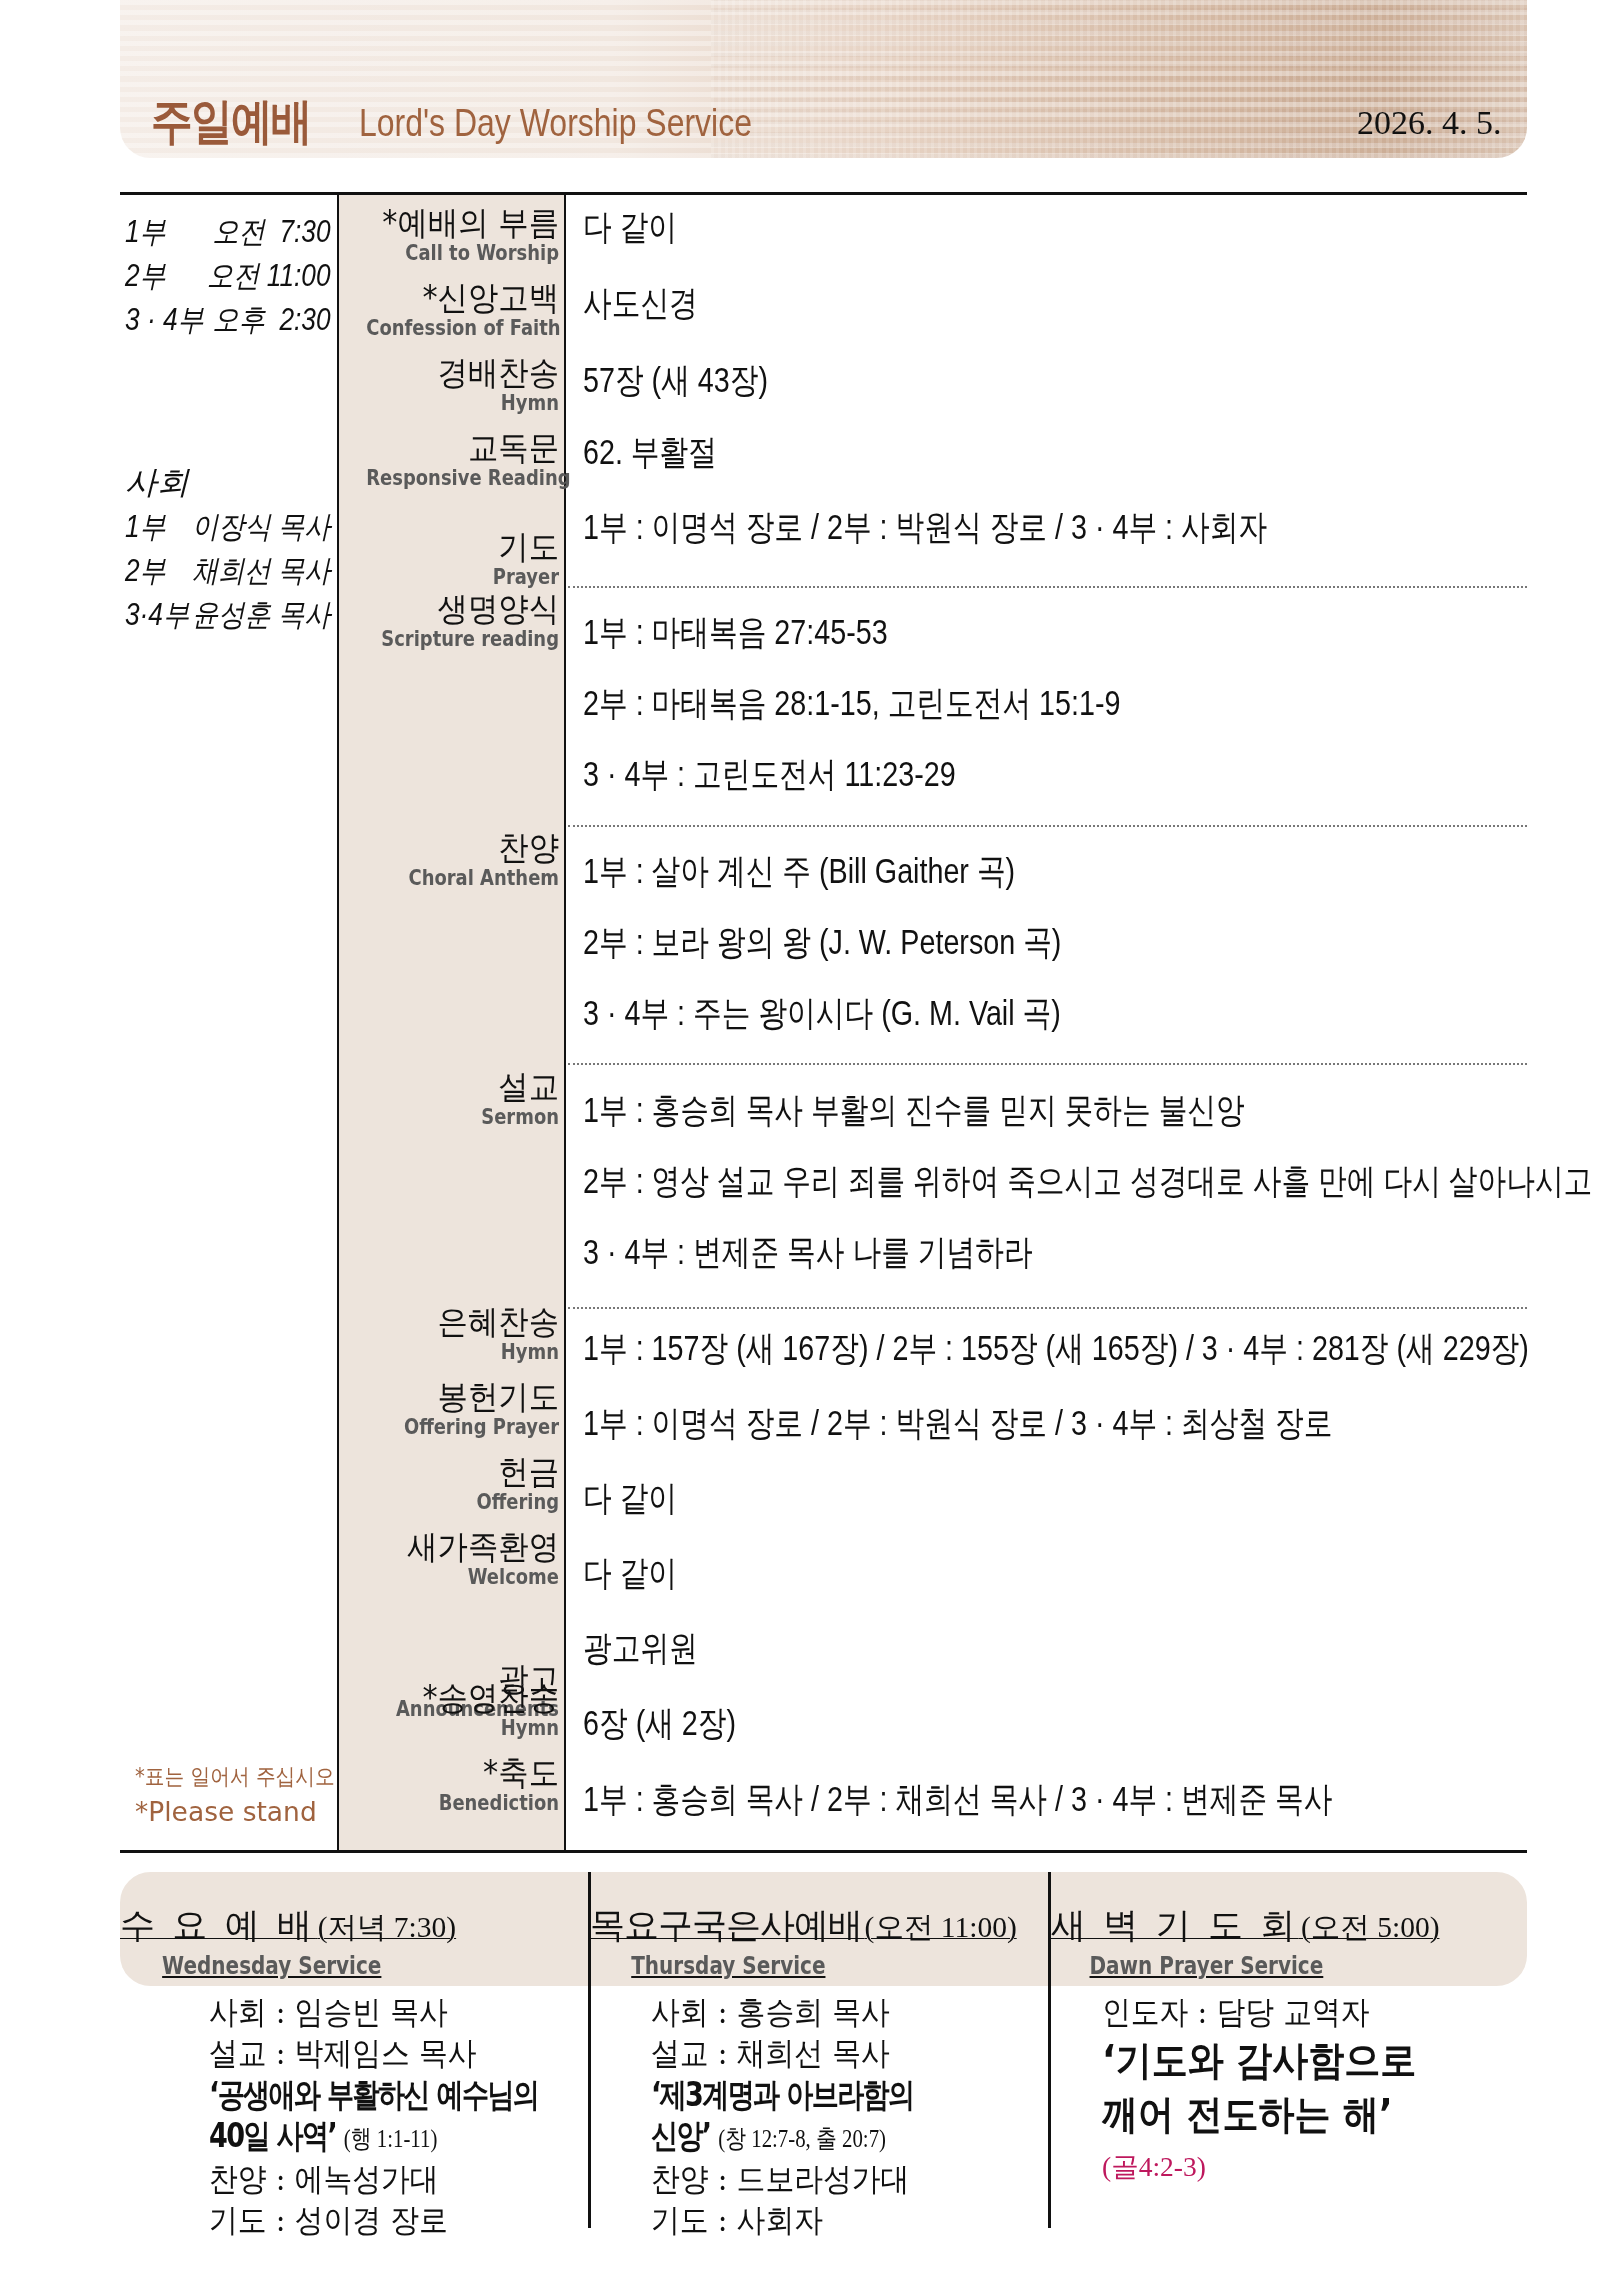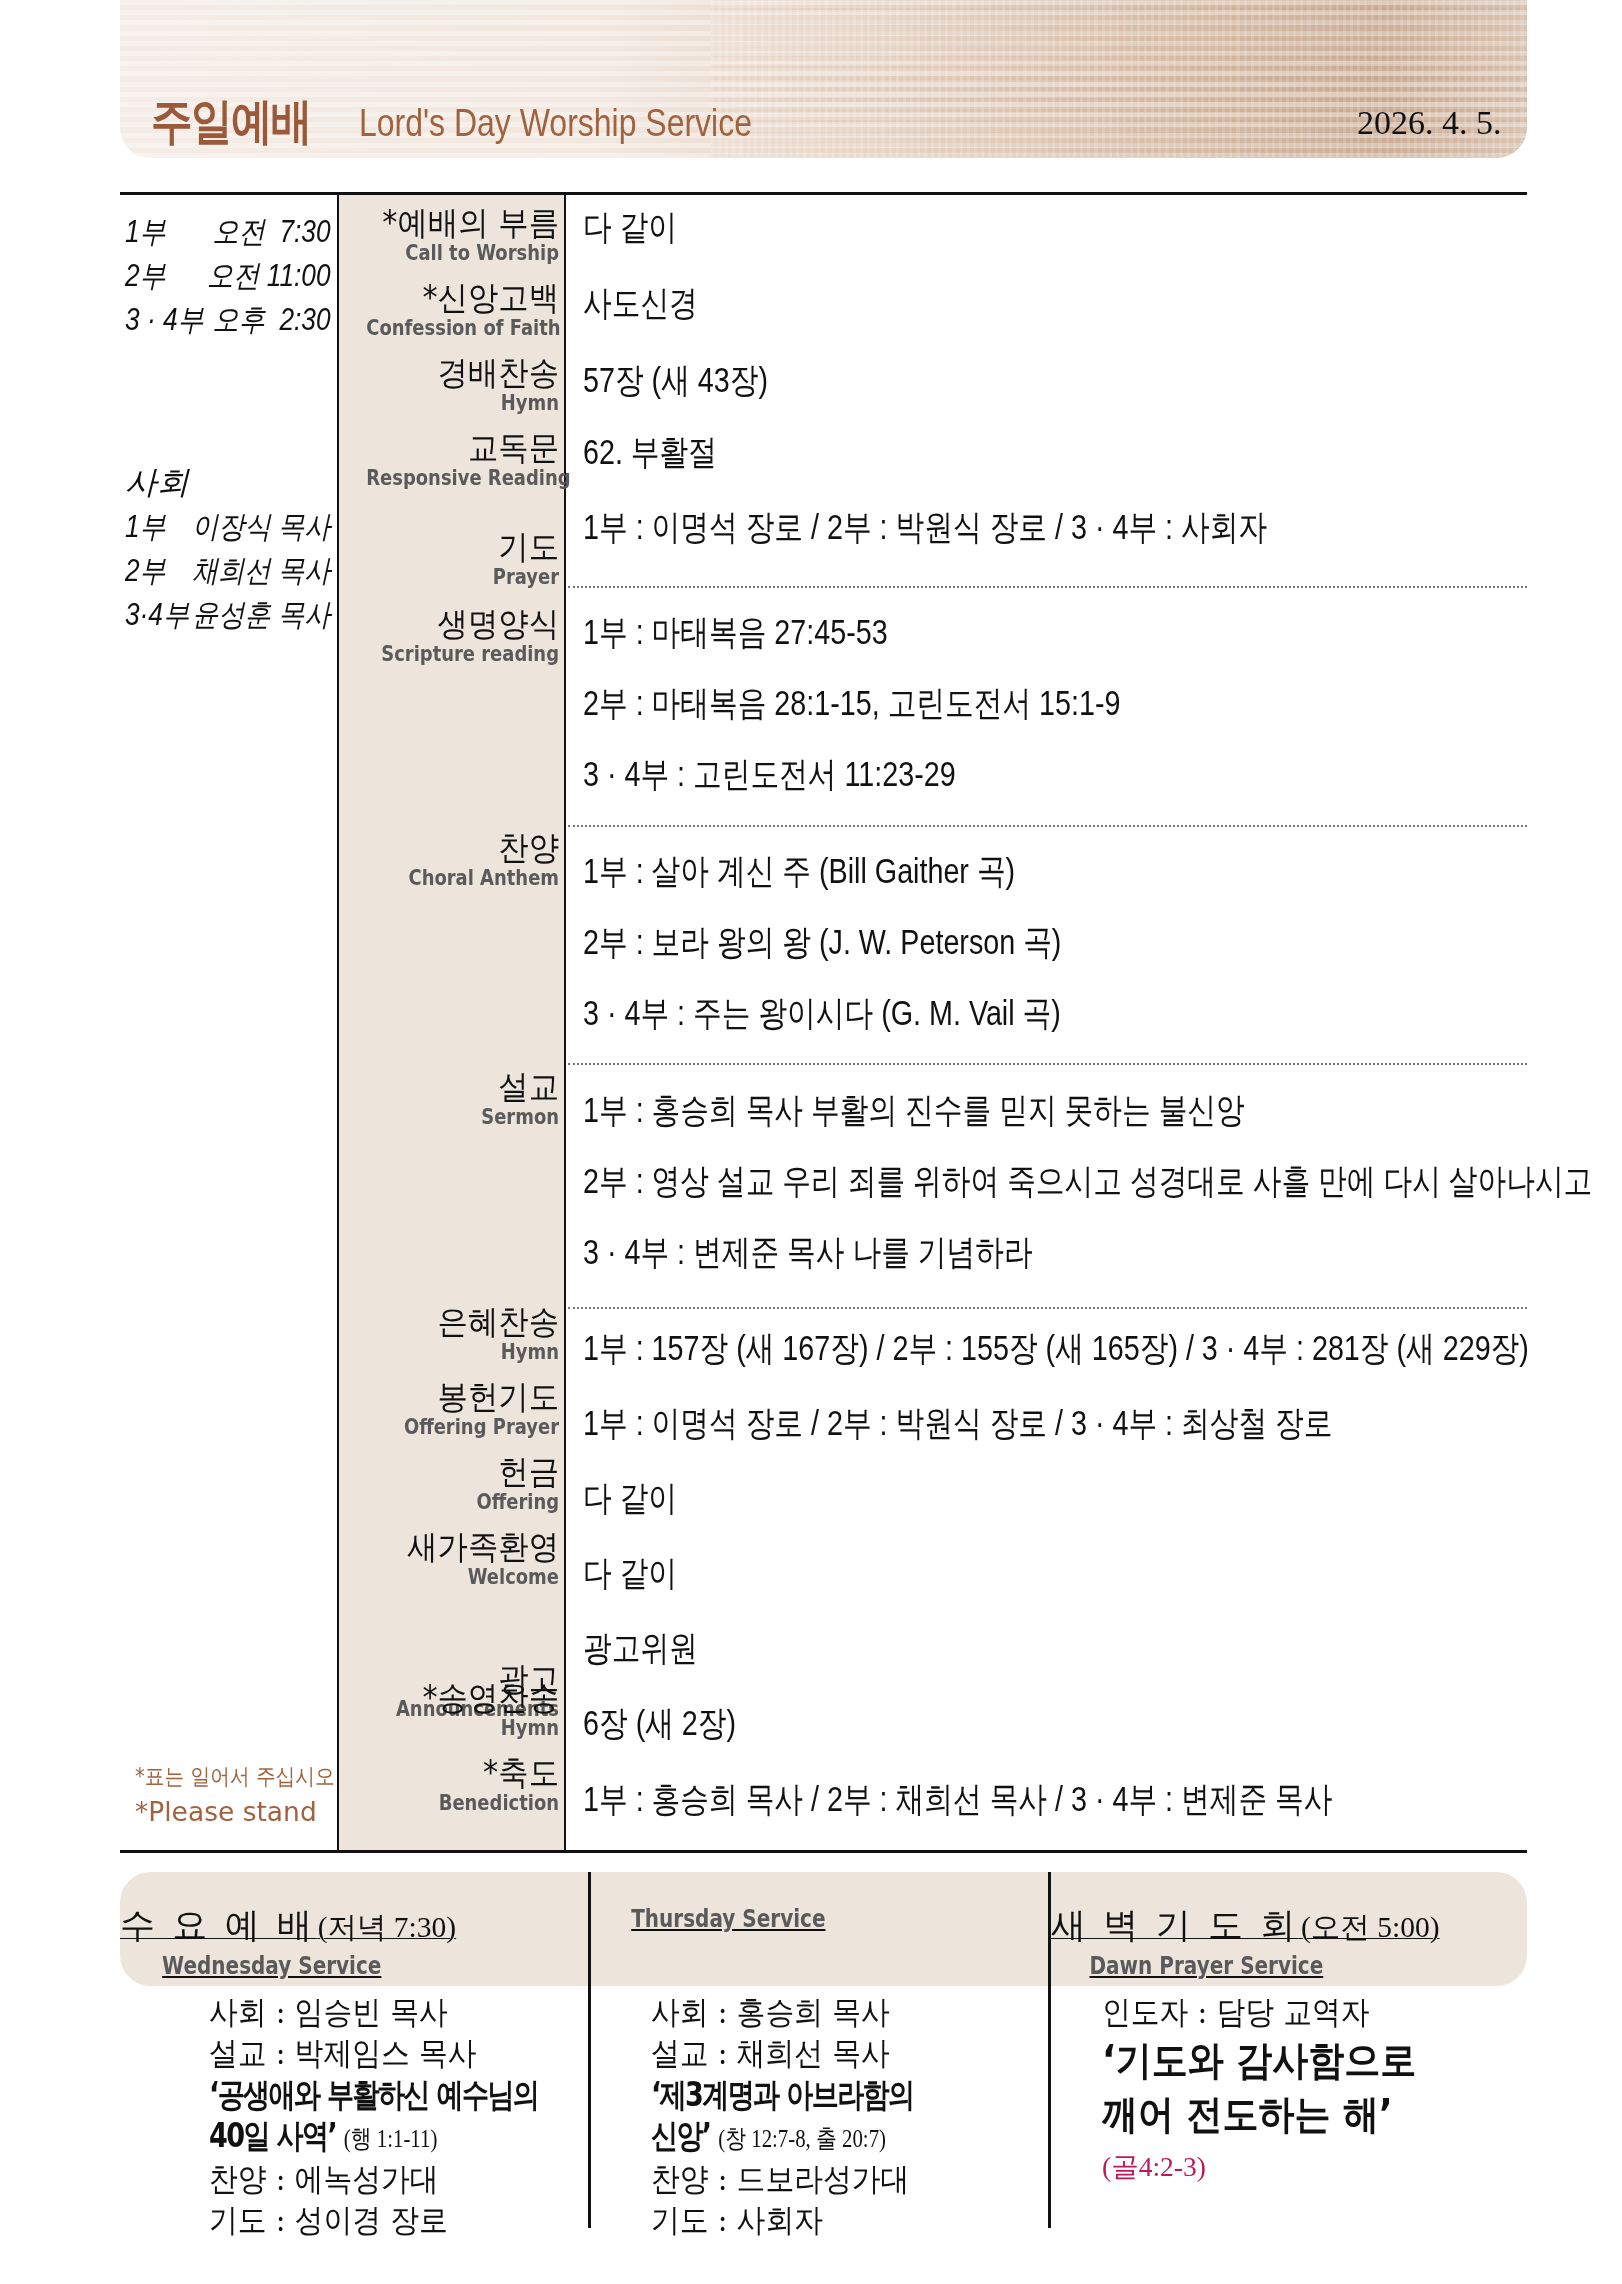--- a/index.html
+++ b/index.html
@@ -191,21 +191,21 @@
   <span class="label-en">Hymn</span>
 </div>
 <div class="label-item" style="top:429px">
   <span class="label-ko">교독문</span>
   <span class="label-en">Responsive Reading</span>
 </div>
 <div class="label-item" style="top:528px">
   <span class="label-ko">기도</span>
   <span class="label-en">Prayer</span>
 </div>
-<div class="label-item" style="top:605px">
+<div class="label-item" style="top:590px">
   <span class="label-ko">생명양식</span>
   <span class="label-en">Scripture reading</span>
 </div>
 <div class="label-item" style="top:829px">
   <span class="label-ko">찬양</span>
   <span class="label-en">Choral Anthem</span>
 </div>
 <div class="label-item" style="top:1068px">
   <span class="label-ko">설교</span>
   <span class="label-en">Sermon</span>
@@ -290,20 +290,24 @@
   <div class="svc-sermon">‘공생애와 부활하신 예수님의</div>
   <div class="svc-sermon">
     <span>40일 사역’</span>
     <span class="svc-ref">(행 1:1-11)</span>
   </div>
   <div class="svc-line">찬양 : 에녹성가대</div>
   <div class="svc-line">기도 : 성이경 장로</div>
 </div>
 
 <div class="svc-head" style="left:590px; width:458px">
+  <div class="svc-title">
+    <span class="ko" style="letter-spacing:-1px">목요구국은사예배</span>
+    <span class="time">(오전 11:00)</span>
+  </div>
   <span class="svc-en">Thursday Service</span>
 </div>
 <div class="svc-body" style="left:651px">
   <div class="svc-line">사회 : 홍승희 목사</div>
   <div class="svc-line">설교 : 채희선 목사</div>
   <div class="svc-sermon">‘제3계명과 아브라함의</div>
   <div class="svc-sermon">
     <span>신앙’</span>
     <span class="svc-ref">(창 12:7-8, 출 20:7)</span>
   </div>

